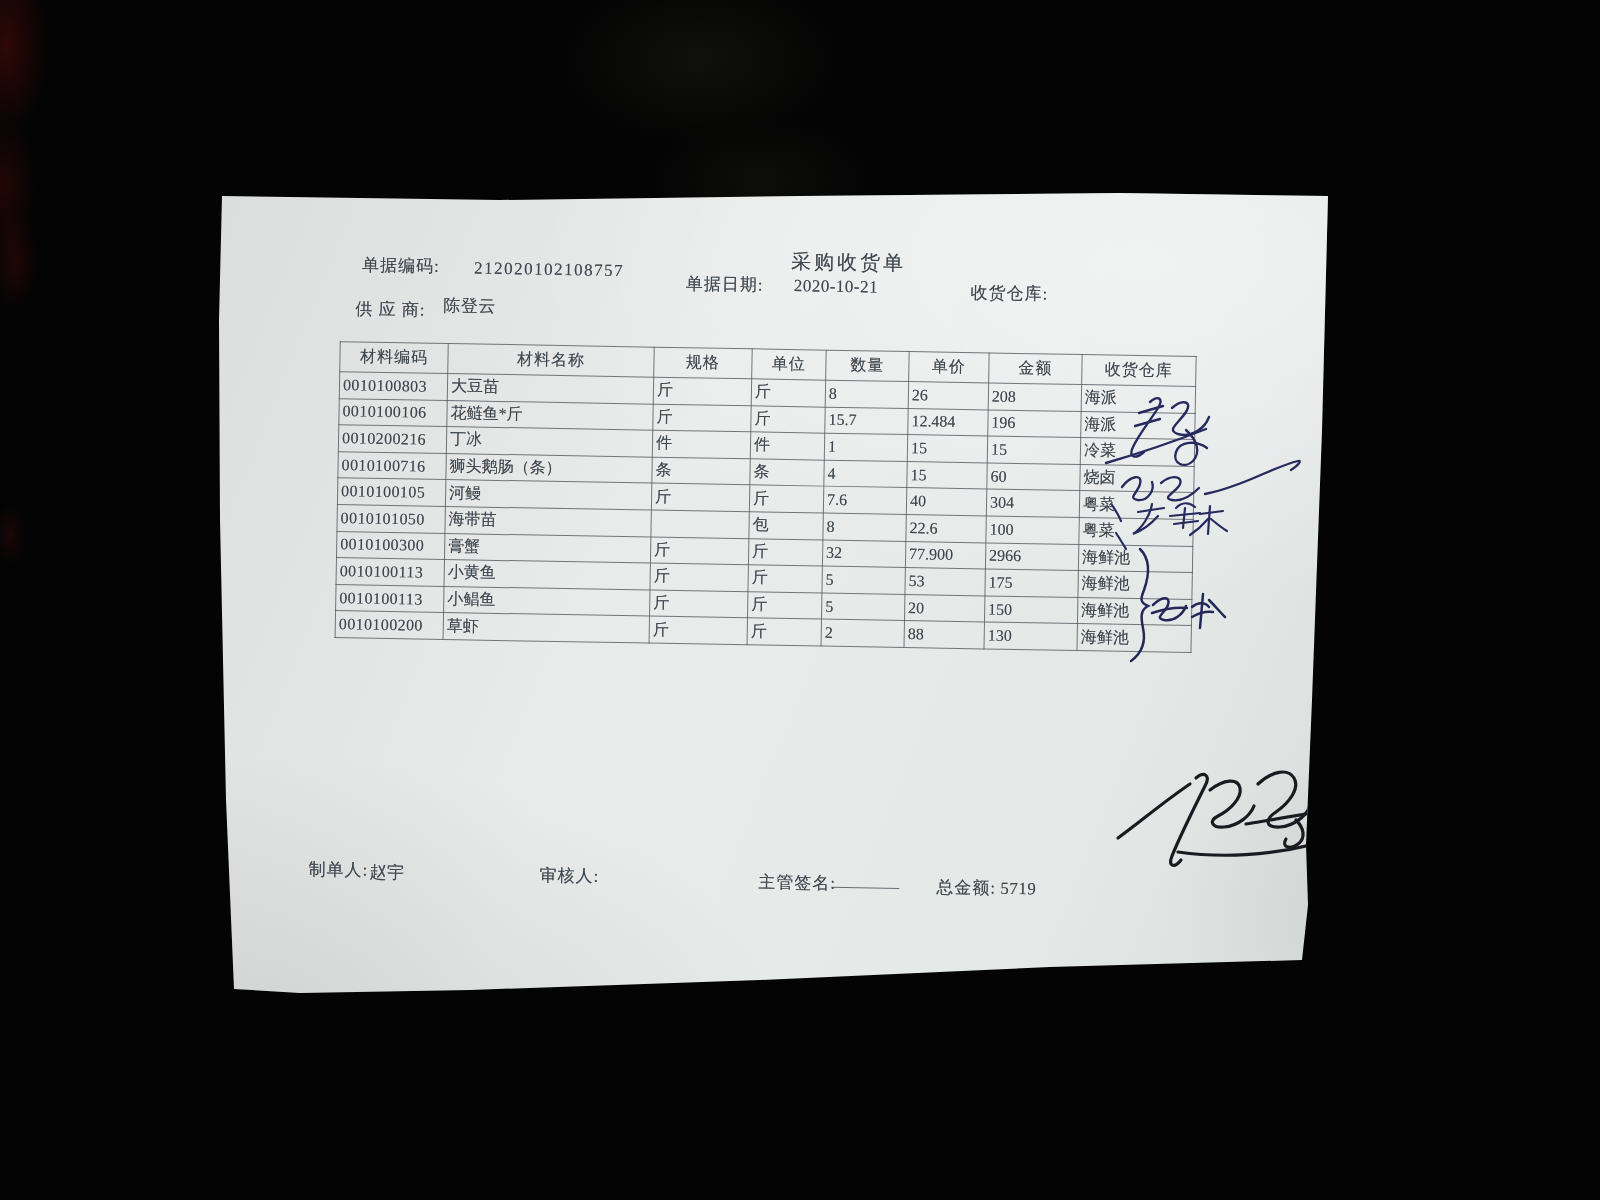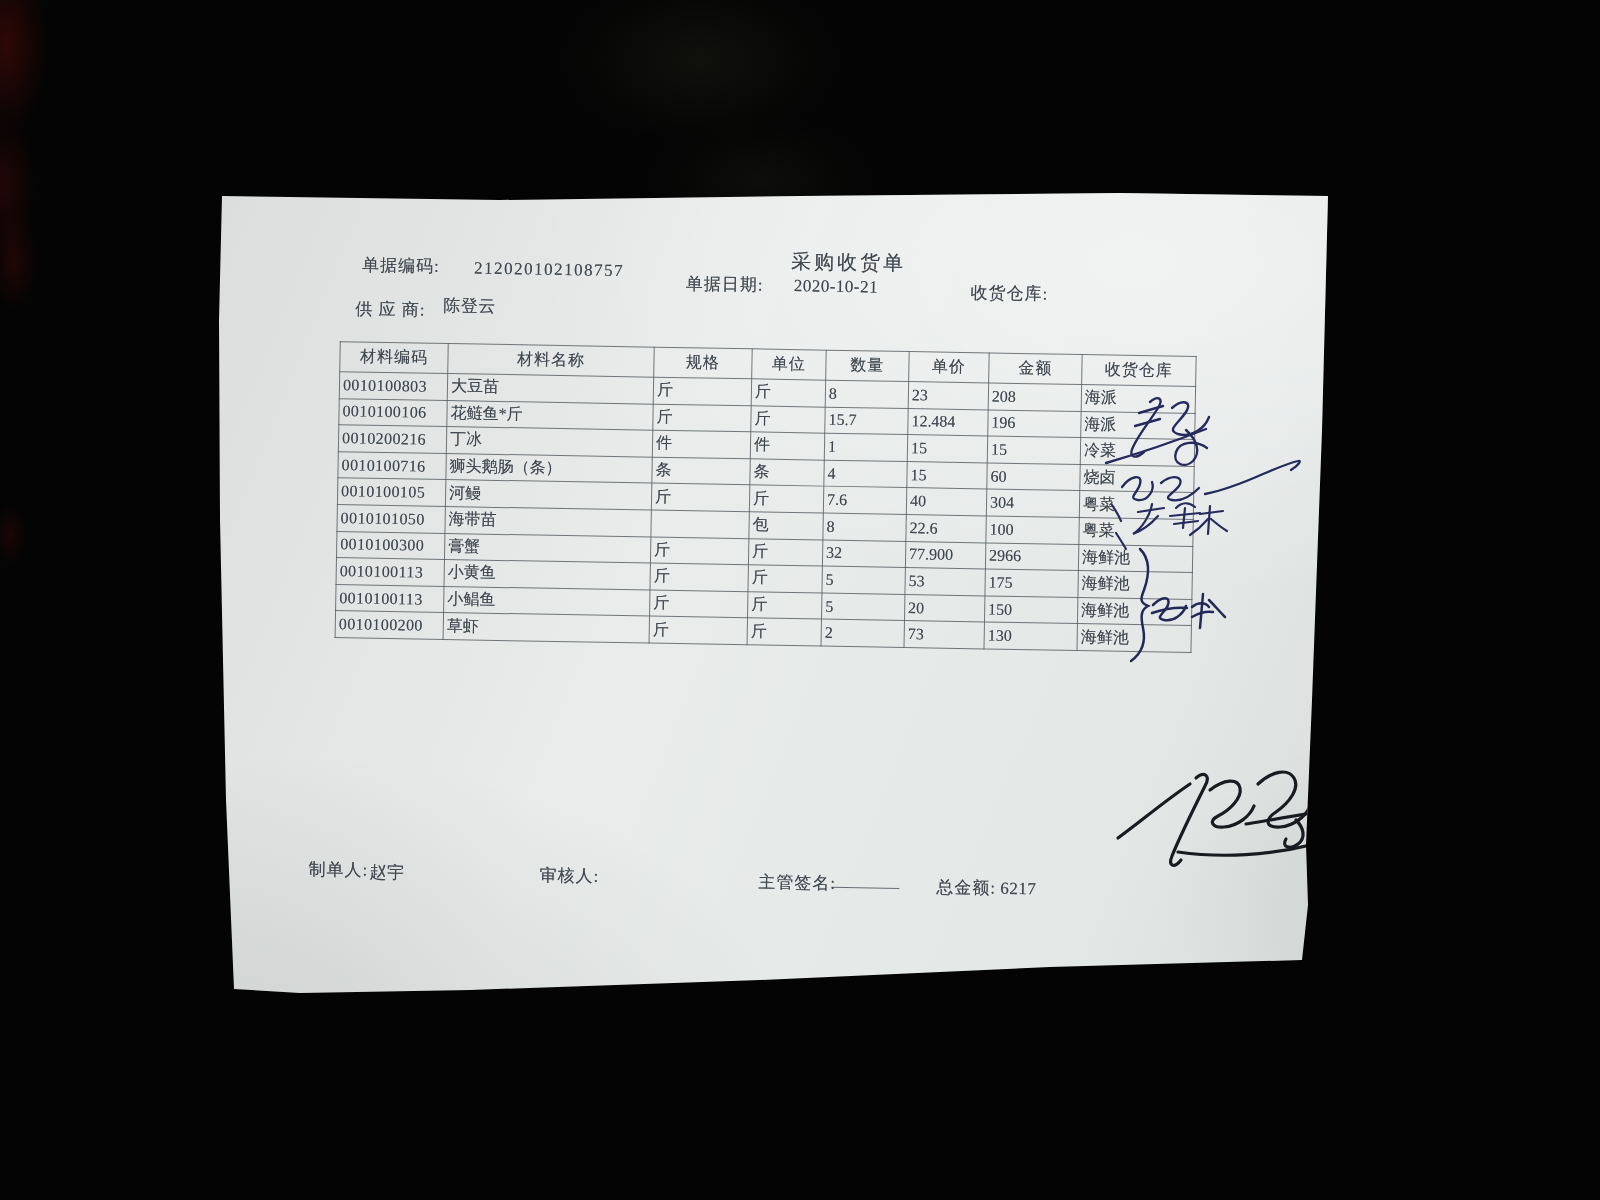--- a/index.html
+++ b/index.html
@@ -96,21 +96,21 @@
               <th>收货仓库</th>
             </tr>
           </thead>
         <tbody>
             <tr>
               <td class="c-code">0010100803</td>
               <td class="c-name">大豆苗</td>
               <td class="c-num">斤</td>
               <td class="c-num">斤</td>
               <td class="c-num">8</td>
-              <td class="c-num">23</td>
+              <td class="c-num">26</td>
               <td class="c-num">208</td>
               <td class="c-name">海派</td>
             </tr>
             <tr>
               <td class="c-code">0010100106</td>
               <td class="c-name">花鲢鱼*斤</td>
               <td class="c-num">斤</td>
               <td class="c-num">斤</td>
               <td class="c-num">15.7</td>
               <td class="c-num">12.484</td>
@@ -186,34 +186,34 @@
               <td class="c-num">20</td>
               <td class="c-num">150</td>
               <td class="c-name">海鲜池</td>
             </tr>
             <tr>
               <td class="c-code">0010100200</td>
               <td class="c-name">草虾</td>
               <td class="c-num">斤</td>
               <td class="c-num">斤</td>
               <td class="c-num">2</td>
-              <td class="c-num">73</td>
+              <td class="c-num">88</td>
               <td class="c-num">130</td>
               <td class="c-name">海鲜池</td>
             </tr>
           </tbody>
       </table>
 
       <div class="f lbl" style="left:315px;top:858px;">制单人:</div>
       <div class="f val" style="left:376px;top:860px;">赵宇</div>
       <div class="f lbl" style="left:546px;top:860px;">审核人:</div>
       <div class="f lbl" style="left:765px;top:863px;">主管签名:</div>
       <div class="uline" style="left:838px;top:862px;width:68px;height:16px;"></div>
       <div class="f lbl" style="left:943px;top:865px;">总金额:</div>
-      <div class="f val" style="left:1007px;top:867px;">6217</div>
+      <div class="f val" style="left:1007px;top:867px;">5719</div>
     </div>
 
     <svg class="ink" width="1600" height="1200" viewBox="0 0 1600 1200">
 
       <g stroke="#262a5e" stroke-width="2.4" fill="none" stroke-linecap="round">
         <path d="M1150,402 C1158,395 1164,398 1158,408 C1150,421 1139,434 1133,447 C1128,457 1135,460 1144,452"></path>
         <path d="M1139,413 L1163,406"></path>
         <path d="M1135,426 L1160,419"></path>
         <path d="M1172,408 C1182,399 1193,401 1186,412 C1178,424 1166,430 1178,434 C1192,438 1205,428 1209,417"></path>
         <path d="M1186,430 C1197,440 1201,452 1193,461 C1185,469 1172,464 1176,452 C1180,441 1196,440 1207,448"></path>

